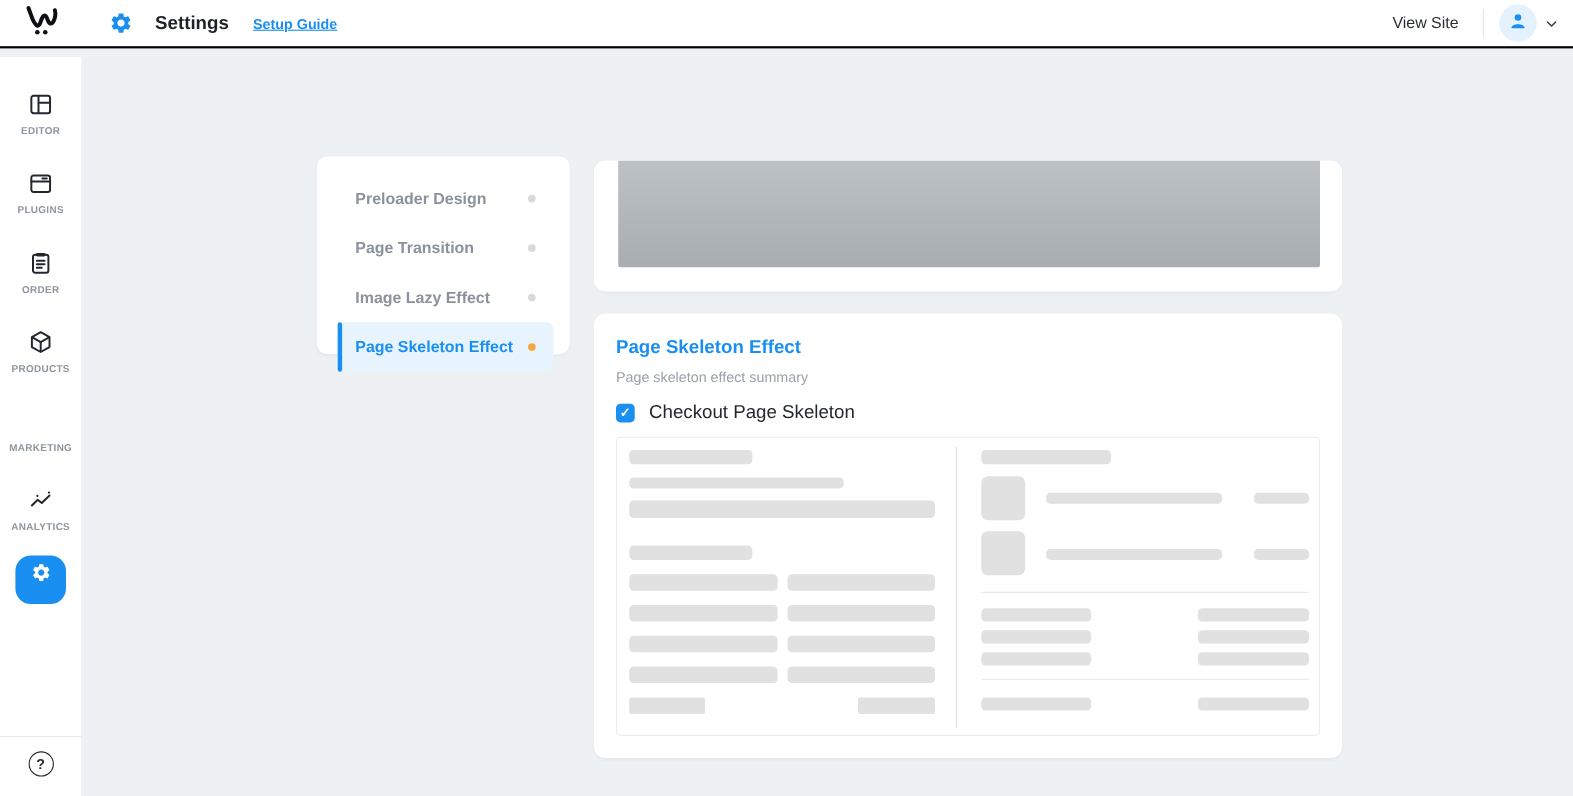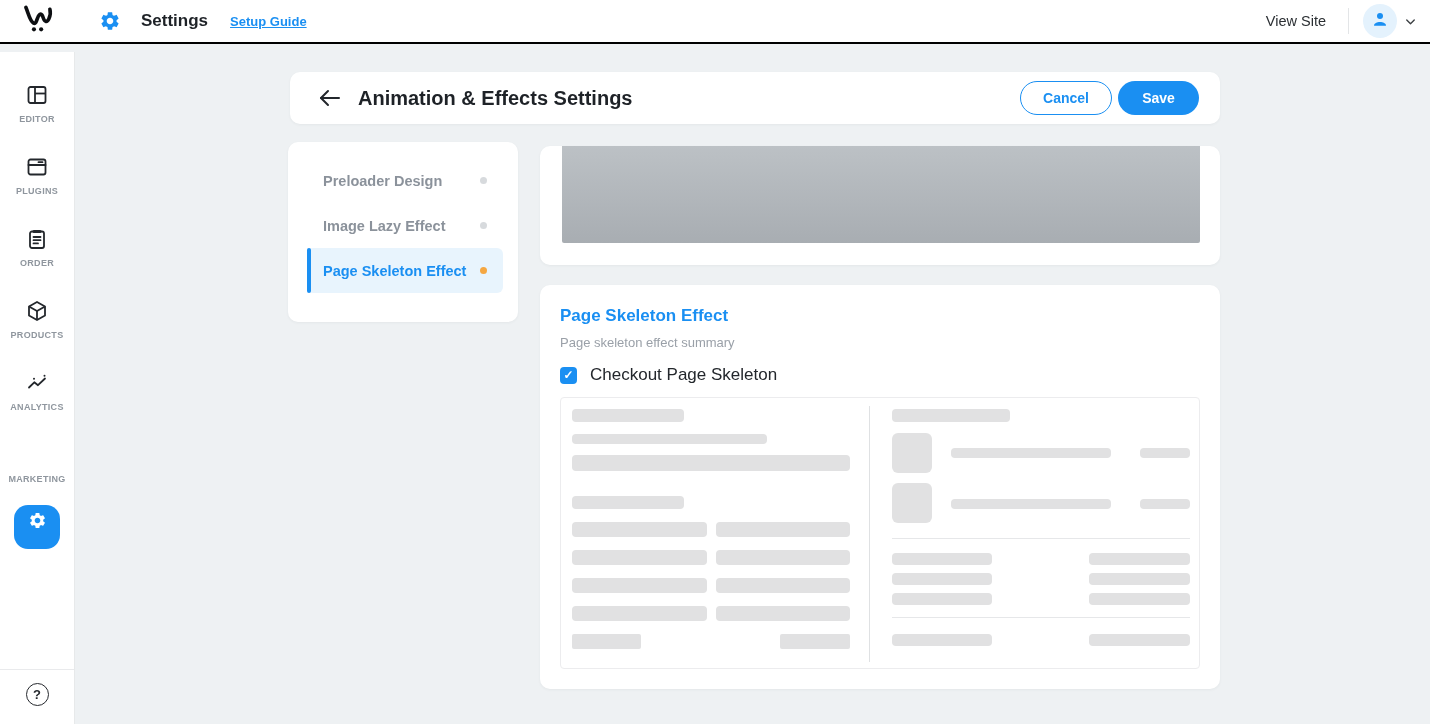--- a/index.html
+++ b/index.html
@@ -172,67 +172,60 @@
             <path d="M12 3 L20 7.5 V16.5 L12 21 L4 16.5 V7.5 Z"></path>
             <path d="M4 7.5 L12 12 L20 7.5"></path>
             <line x1="12" y1="12" x2="12" y2="21"></line>
           </svg>
         </span>
         <span class="nav-label">PRODUCTS</span>
       </div>
 
 
       <div class="nav-item">
+        <span class="ic"></span>
+        <span class="nav-label">MARKETING</span>
+      </div>
+
+      <div class="nav-item">
         <span class="ic">
           <svg width="24" height="24" viewBox="0 0 24 24" fill="none" stroke="#23272c" stroke-width="1.8" stroke-linejoin="round" stroke-linecap="round">
             <path d="M4 16.5 L9.3 11.3 L13 14.2 L20 7.5"></path>
             <circle cx="9" cy="7.8" r="1" fill="#23272c" stroke="none"></circle>
             <circle cx="19.5" cy="4.8" r="1" fill="#23272c" stroke="none"></circle>
           </svg>
         </span>
         <span class="nav-label">ANALYTICS</span>
       </div>
 
-      <div class="nav-item">
-        <span class="ic"></span>
-        <span class="nav-label">MARKETING</span>
-      </div>
-
 
       <div class="settings-pill">
         <span>
           <svg width="19" height="19" viewBox="0 0 24 24" fill="#ffffff">
             <path d="M19.14 12.94c.04-.3.06-.61.06-.94 0-.32-.02-.64-.07-.94l2.03-1.58c.18-.14.23-.41.12-.61l-1.92-3.32c-.12-.22-.37-.29-.59-.22l-2.39.96c-.5-.38-1.03-.7-1.62-.94l-.36-2.54c-.04-.24-.24-.41-.48-.41h-3.84c-.24 0-.43.17-.47.41l-.36 2.54c-.59.24-1.13.57-1.62.94l-2.39-.96c-.22-.08-.47 0-.59.22L2.74 8.87c-.12.21-.08.47.12.61l2.03 1.58c-.05.3-.09.63-.09.94s.02.64.07.94l-2.03 1.58c-.18.14-.23.41-.12.61l1.92 3.32c.12.22.37.29.59.22l2.39-.96c.5.38 1.03.7 1.62.94l.36 2.54c.05.24.24.41.48.41h3.84c.24 0 .44-.17.47-.41l.36-2.54c.59-.24 1.13-.56 1.62-.94l2.39.96c.22.08.47 0 .59-.22l1.92-3.32c.12-.22.07-.47-.12-.61l-2.01-1.58zM12 15.6c-1.98 0-3.6-1.62-3.6-3.6s1.62-3.6 3.6-3.6 3.6 1.62 3.6 3.6-1.62 3.6-3.6 3.6z"></path>
           </svg>
         </span>
       </div>
     </div>
 
     <div class="sidebar-help">
       <div class="help-circle">?</div>
     </div>
   </div>
 
   <div class="main">
 
-    <div class="card header-card">
-      <span class="back-btn">
-        <svg width="24" height="20" viewBox="0 0 24 20" fill="none" stroke="#23272c" stroke-width="2" stroke-linecap="round" stroke-linejoin="round">
-          <line x1="3" y1="10" x2="21" y2="10"></line>
-          <polyline points="10,3 3,10 10,17"></polyline>
-        </svg>
-      </span>
-      <span class="page-title">Animation &amp; Effects Settings</span>
-      <button class="btn btn-cancel">Cancel</button>
-      <button class="btn btn-save">Save</button>
-    </div>
 
     <div class="card menu-card">
       <div class="menu-item">
         <span class="m-label">Preloader Design</span>
+        <span class="dot"></span>
+      </div>
+      <div class="menu-item">
+        <span class="m-label">Page Transition</span>
         <span class="dot"></span>
       </div>
       <div class="menu-item">
         <span class="m-label">Image Lazy Effect</span>
         <span class="dot"></span>
       </div>
       <div class="menu-item selected">
         <span class="m-label">Page Skeleton Effect</span>
         <span class="dot"></span>
       </div>

